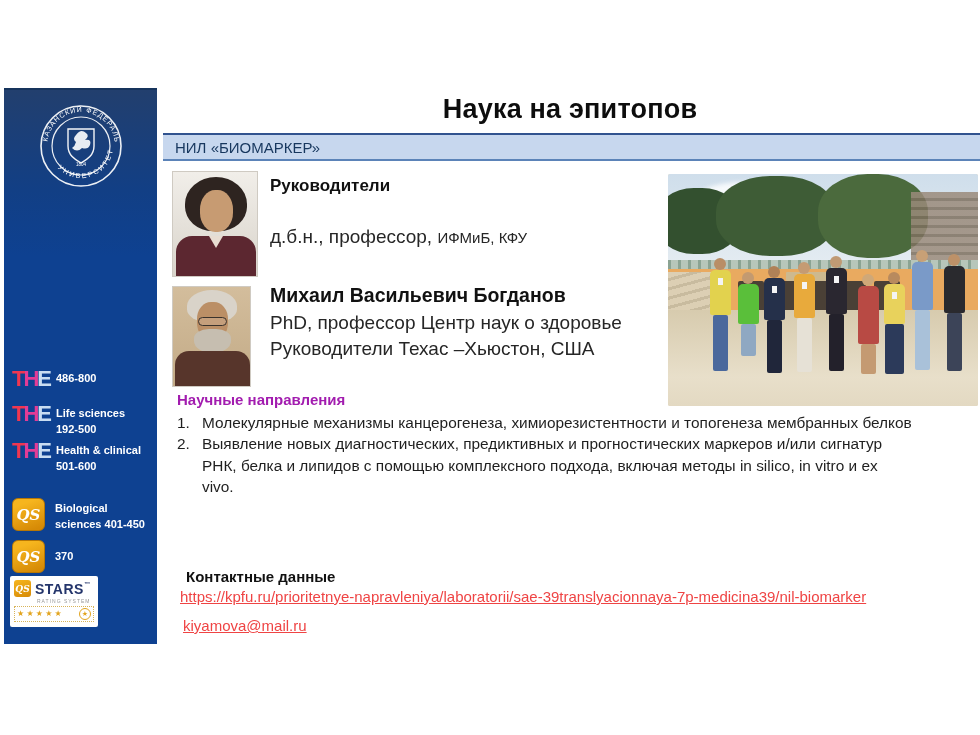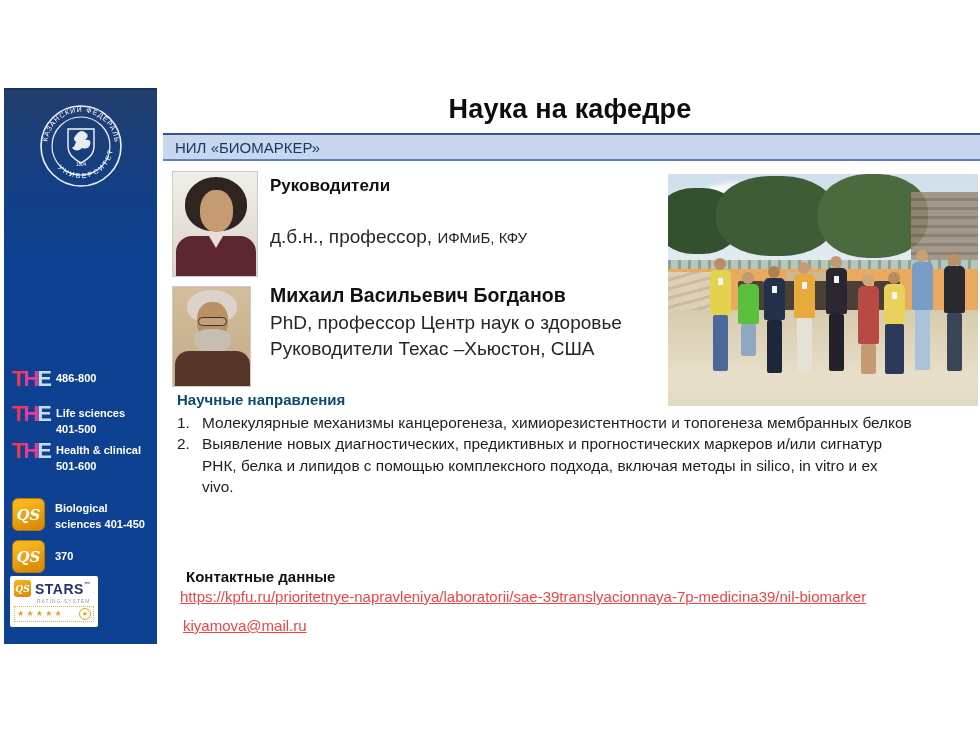--- a/index.html
+++ b/index.html
@@ -84,21 +84,21 @@
       background:repeating-linear-gradient(165deg,#dccfb4 0 6px,#c8bb9f 6px 9px);}
   .gp-ground{position:absolute;left:0;top:136px;width:310px;height:96px;
       background:linear-gradient(#d7cbae,#e8dfca 70%,#e3d9c2);}
   .gp-person{position:absolute;bottom:26px;width:24px;display:flex;flex-direction:column;align-items:center;}
   .gp-person .hd{width:12px;height:12px;border-radius:50%;flex:0 0 auto;}
   .gp-person .tr{width:21px;height:37%;border-radius:5px 5px 2px 2px;position:relative;}
   .gp-person .tr .bdg{position:absolute;left:8px;top:8px;width:5px;height:7px;background:#f4f4f4;}
   .gp-person .lg{width:15px;height:46%;border-radius:2px;}
 
   
-  .dir-head{position:absolute;left:177px;top:391px;font-size:15px;font-weight:bold;color:#0c4a6e;}
+  .dir-head{position:absolute;left:177px;top:391px;font-size:15px;font-weight:bold;color:#a21caf;}
   .dir-list{position:absolute;left:177px;top:412px;font-size:15.4px;line-height:21.4px;color:#1f1f1f;}
   .dir-item{display:flex;}
   .dir-num{width:25px;flex:0 0 25px;}
   .dir-lines div{white-space:nowrap;}
   .contacts-head{position:absolute;left:186px;top:568px;font-size:15px;font-weight:bold;color:#111;}
   .link{position:absolute;font-size:15px;color:#ef4444;text-decoration:underline;white-space:nowrap;cursor:pointer;}
   .link1{left:180px;top:588px;}
   .link2{left:183px;top:617px;}
 </style>
 </head>
@@ -140,21 +140,21 @@
     </div>
 
     <div class="rank-row" style="top:313px">
       <div class="the-logo">
         <span class="the-t">T</span>
         <span class="the-h">H</span>
         <span class="the-e">E</span>
       </div>
       <div class="rank-text">
         <div>Life  sciences</div>
-        <div>401-500</div>
+        <div>192-500</div>
       </div>
     </div>
 
     <div class="rank-row" style="top:350px">
       <div class="the-logo">
         <span class="the-t">T</span>
         <span class="the-h">H</span>
         <span class="the-e">E</span>
       </div>
       <div class="rank-text">
@@ -184,21 +184,21 @@
         <span class="stars-word"><span>STARS</span><span class="tm">™</span></span>
       </div>
       <div class="rating-system">RATING SYSTEM</div>
       <div class="stars-row">
         <span>★ ★ ★ ★ ★</span>
         <span class="star-circled">★</span>
       </div>
     </div>
   </div>
 
-  <div class="page-title">Наука на кафедре</div>
+  <div class="page-title">Наука на эпитопов</div>
 
   <div class="section-bar">
     <span>НИЛ  «БИОМАРКЕР»</span>
   </div>
 
   <div class="portrait p1">
     <div class="hair"></div>
     <div class="face"></div>
     <div class="body"></div>
     <div class="collar"></div>

